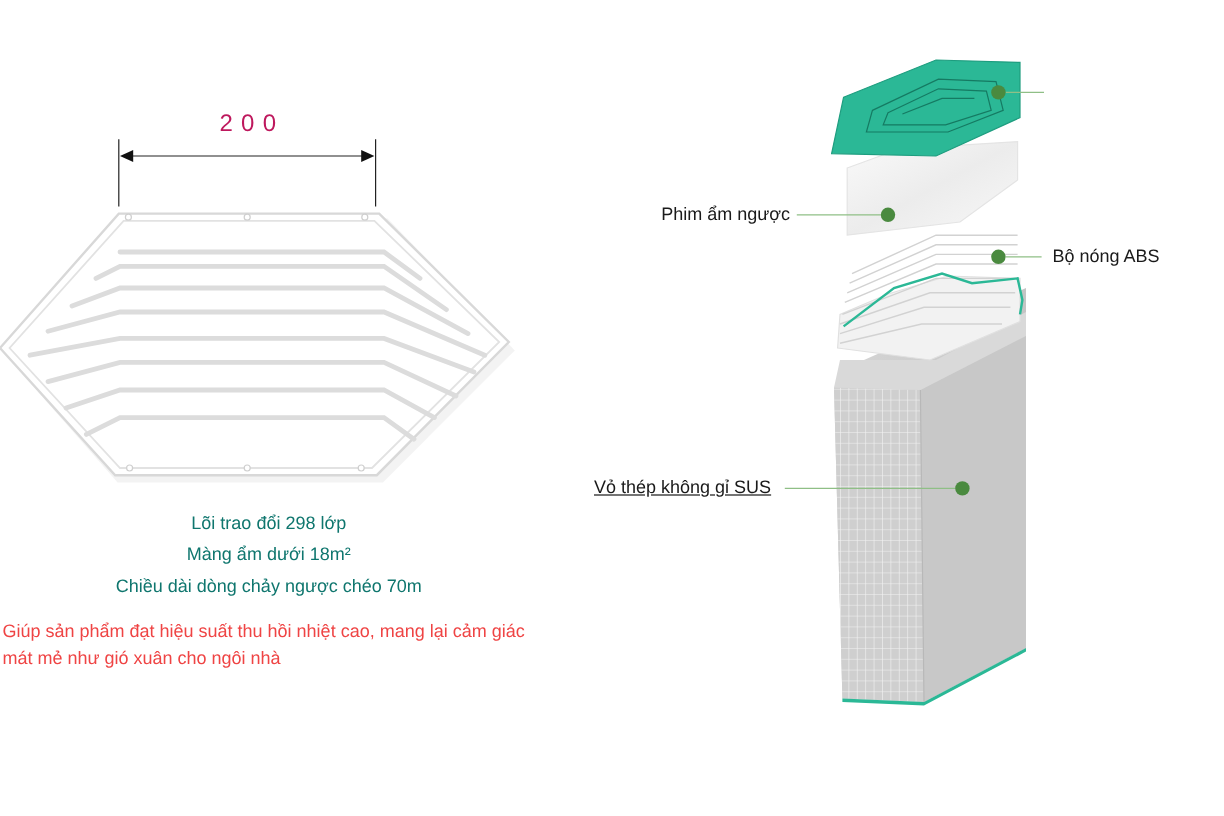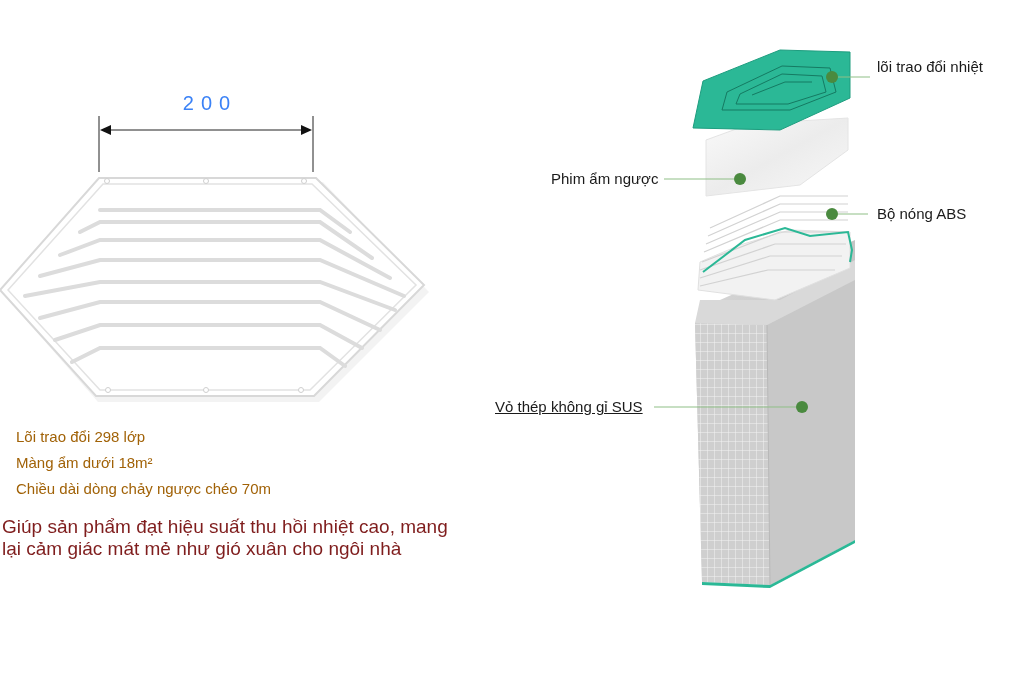--- a/index.html
+++ b/index.html
@@ -1,21 +1,21 @@
 <!DOCTYPE html>
 <html><head>
   <meta charset="utf-8">
   <style>
     html, body { margin:0; padding:0; background:#ffffff; }
     body { width:1020px; height:680px; position:relative; overflow:hidden;
            font-family:"Liberation Sans", "DejaVu Sans", sans-serif; color:#1a1a1a; }
     .dim-label { position:absolute; left:150px; top:92px; width:120px; text-align:center;
-                 font-size:20px; letter-spacing:7px; color:#3b82f6; }
-    .spec { position:absolute; left:16px; width:440px; font-size:15px; color:#a16207; }
-    .desc { position:absolute; left:2px; top:516px; width:450px; font-size:19px; line-height:22px; color:#7f1d1d; }
+                 font-size:20px; letter-spacing:7px; color:#be185d; }
+    .spec { position:absolute; left:4px; width:440px; text-align:center; font-size:15px; color:#0f766e; }
+    .desc { position:absolute; left:2px; top:516px; width:450px; font-size:15px; line-height:22px; color:#ef4444; }
     .callout { position:absolute; font-size:15px; color:#1a1a1a; line-height:22px; white-space:nowrap; }
     svg { position:absolute; left:0; top:0; }
   </style>
 </head>
 <body>
 
 <svg width="1020" height="680" viewBox="0 0 1020 680">
   <defs>
     <linearGradient id="shellGrad" x1="0" y1="0" x2="1" y2="0">
       <stop offset="0" stop-color="#d6d6d6"></stop>
@@ -115,21 +115,20 @@
 
 <div class="dim-label">200</div>
 
 <div class="spec" style="top:428px;">Lõi trao đổi 298 lớp</div>
 <div class="spec" style="top:454px;">Màng ẩm dưới 18m²</div>
 <div class="spec" style="top:480px;">Chiều dài dòng chảy ngược chéo 70m</div>
 
 <div class="desc">Giúp sản phẩm đạt hiệu suất thu hồi nhiệt cao, mang lại cảm giác mát mẻ như gió xuân cho ngôi nhà</div>
 
 <div class="callout" style="left:877px; top:56px;">
-  <div>lõi trao đổi nhiệt</div>
 </div>
 
 <div class="callout" style="left:551px; top:168px;">
   <span>Phim ẩm ngược</span>
 </div>
 
 <div class="callout" style="left:877px; top:203px;">
   <span>Bộ nóng ABS</span>
 </div>
 

